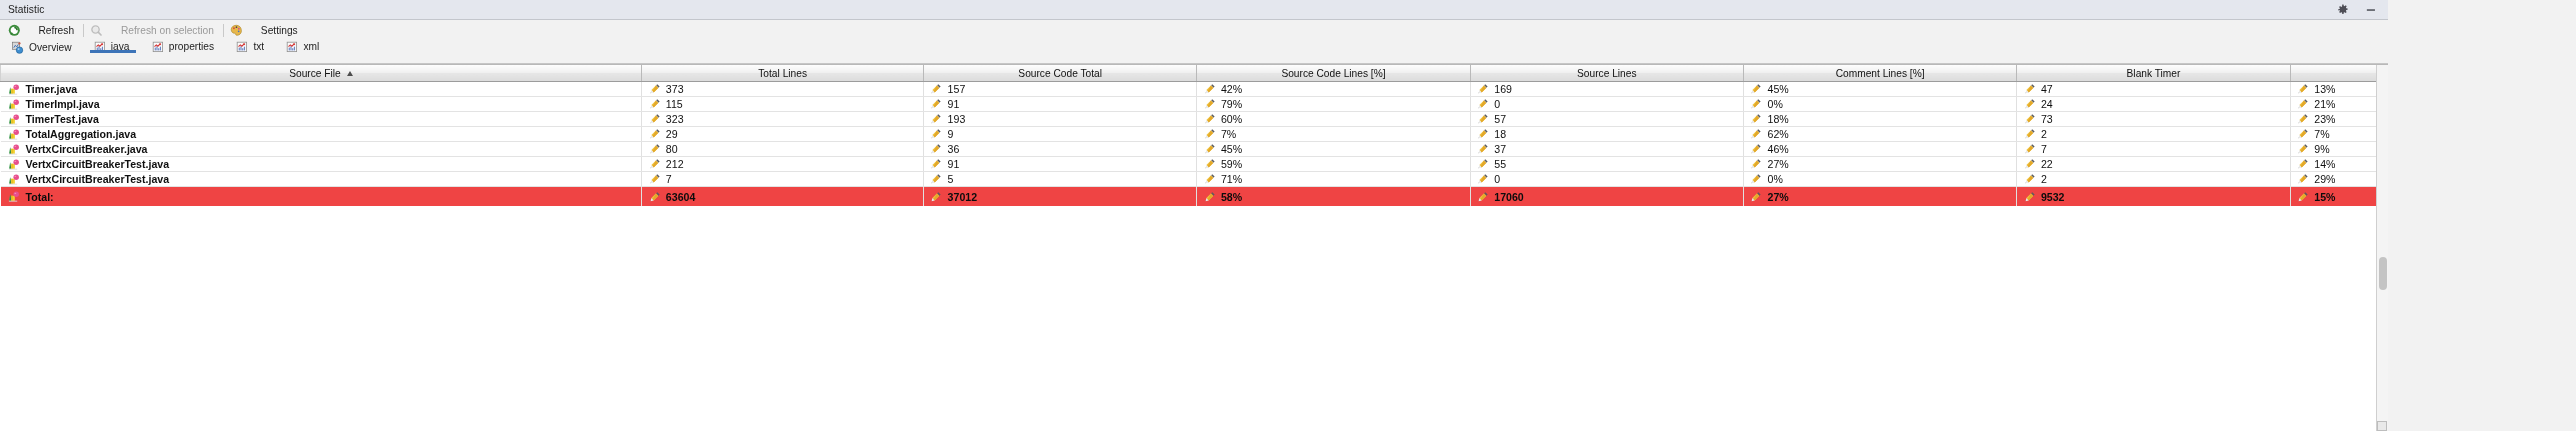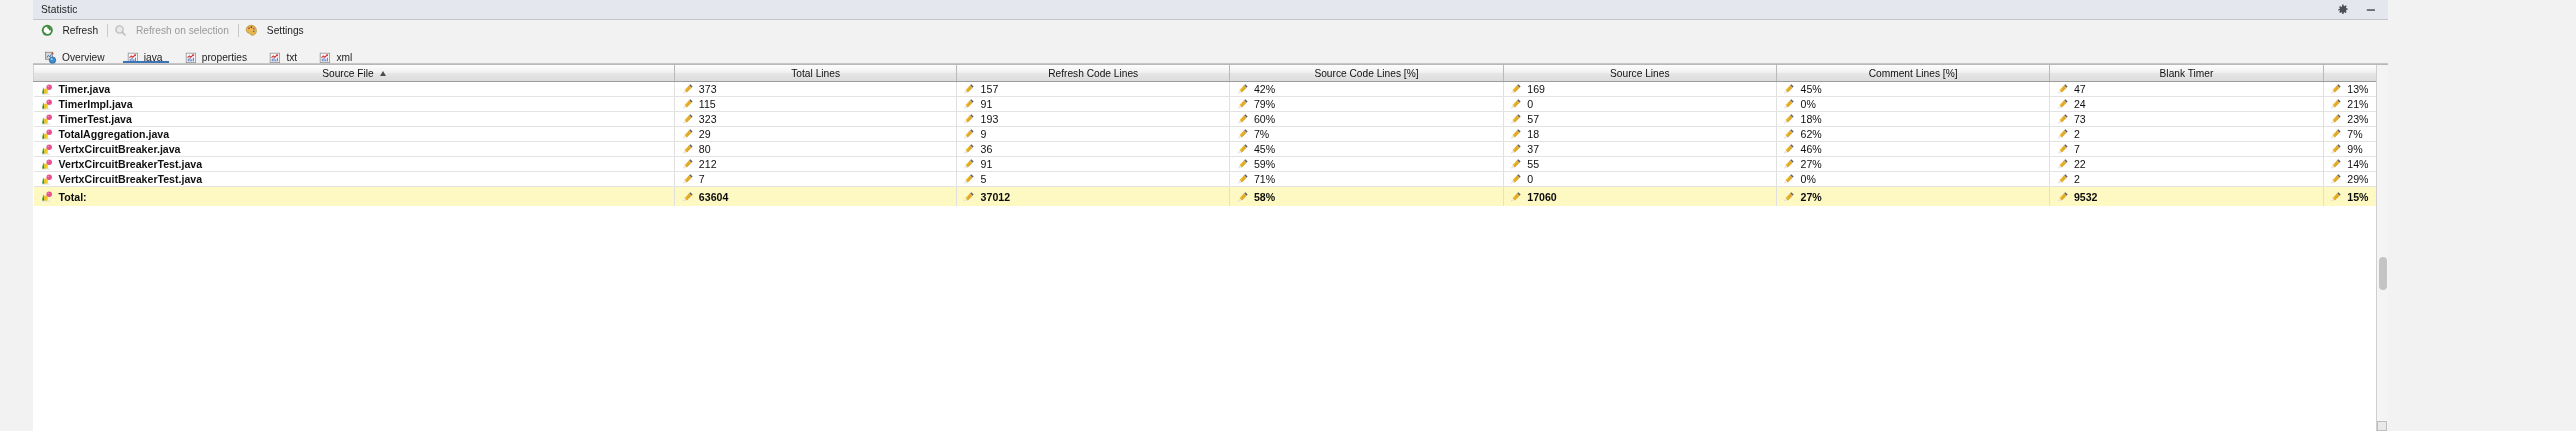--- a/index.html
+++ b/index.html
@@ -2,21 +2,21 @@
 <html style="font-size:12.6px"><head>
 <meta charset="utf-8">
 <style>
   * { box-sizing: border-box; margin: 0; padding: 0; }
   html, body {
     width: 2576px; height: 432px;
     font-family: "Liberation Sans", sans-serif;
     background: #f2f2f2;
     overflow: hidden;
   }
-  .window { width: 2388px; height: 432px; display: flex; flex-direction: column; background: #f2f2f2; padding-left: 33px; }
+  .window { width: 2388px; height: 432px; display: flex; flex-direction: column; background: #f2f2f2; }
 
   
   .titlebar {
     height: 20.4px;
     background: #e4e7ee;
     border-bottom: 0.8px solid #c3c6cc;
     display: flex; align-items: center;
     padding: 0 6.3px 0 7.9px;
     flex: 0 0 20.4px;
   }
@@ -26,31 +26,31 @@
   .tb-btn { width: 12.6px; height: 12.6px; display: flex; align-items: center; justify-content: center; cursor: pointer; }
 
   
   .toolbar {
     height: 20.4px;
     background: #f2f2f2;
     display: flex; align-items: center;
     padding: 0 4.7px;
     flex: 0 0 20.4px;
   }
-  .tool-item { display: flex; align-items: center; gap: 9px; padding: 1.6px 6.3px 1.6px 3.1px; cursor: pointer; }
+  .tool-item { display: flex; align-items: center; gap: 18px; padding: 1.6px 6.3px 1.6px 3.1px; cursor: pointer; }
   .tool-item.disabled { cursor: default; }
   .tool-item .tlabel { font-size: 10.2px; color: #1d1d1d; white-space: nowrap; }
   .tool-item.disabled .tlabel { color: #9a9a9a; }
   .tsep { width: 0.8px; height: 13.4px; background: #c9c9c9; margin: 0 3.1px; }
 
   
   .tabbar {
     height: 23.6px;
     background: #f2f2f2;
-    display: flex; align-items: flex-end;
+    display: flex; align-items: flex-start;
     padding-left: 6.3px;
     border-bottom: 0.8px solid #c6c6c6;
     flex: 0 0 23.6px;
   }
   .tab {
     display: flex; align-items: center; gap: 5.5px;
     padding: 0 17.3px 0 4.7px;
     cursor: pointer;
     position: relative;
     font-size: 10.2px; color: #1d1d1d;
@@ -101,21 +101,21 @@
     background: #fff;
     border-radius: 6px;
   }
   tbody td.namecell { font-weight: bold; padding-left: 7px; }
   .cellflex { display: flex; align-items: center; gap: 5.5px; }
   tfoot td {
     height: 19px;
     font-size: 10.6px; font-weight: bold; color: #0c0c0c;
     border-right: 0.8px solid #e0e0e0;
     padding: 0 3.1px 0 6.3px;
-    background: #fef9c3;
+    background: #ef4444;
     white-space: nowrap;
   }
   tfoot tr { border-top: 1.6px solid #6d6d6d; }
   tfoot td.namecell { padding-left: 7px; }
 
   
   .icon { flex: 0 0 auto; display: inline-block; line-height: 0; }
   .i16 { width: 12.6px; height: 12.6px; }
   .i14 { width: 11.8px; height: 11.8px; }
 
@@ -311,21 +311,21 @@
       </colgroup>
       <thead>
         <tr>
           <th class="first">
             <span class="hdr-inner">
               <span>Source File</span>
               <span class="sort-arrow"></span>
             </span>
           </th>
           <th>Total Lines</th>
-          <th>Refresh Code Lines</th>
+          <th>Source Code Total</th>
           <th>Source Code Lines [%]</th>
           <th>Source Lines</th>
           <th>Comment Lines [%]</th>
           <th>Blank Timer</th>
           <th>Blank Lines [%]</th>
         </tr>
       </thead>
       <tbody id="tbody">
           <tr>
             <td class="namecell">

